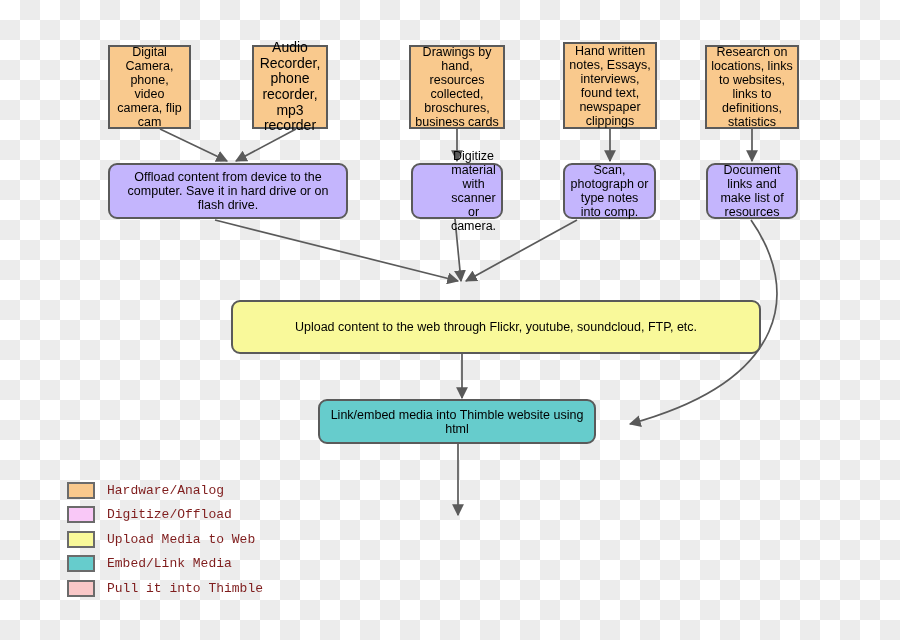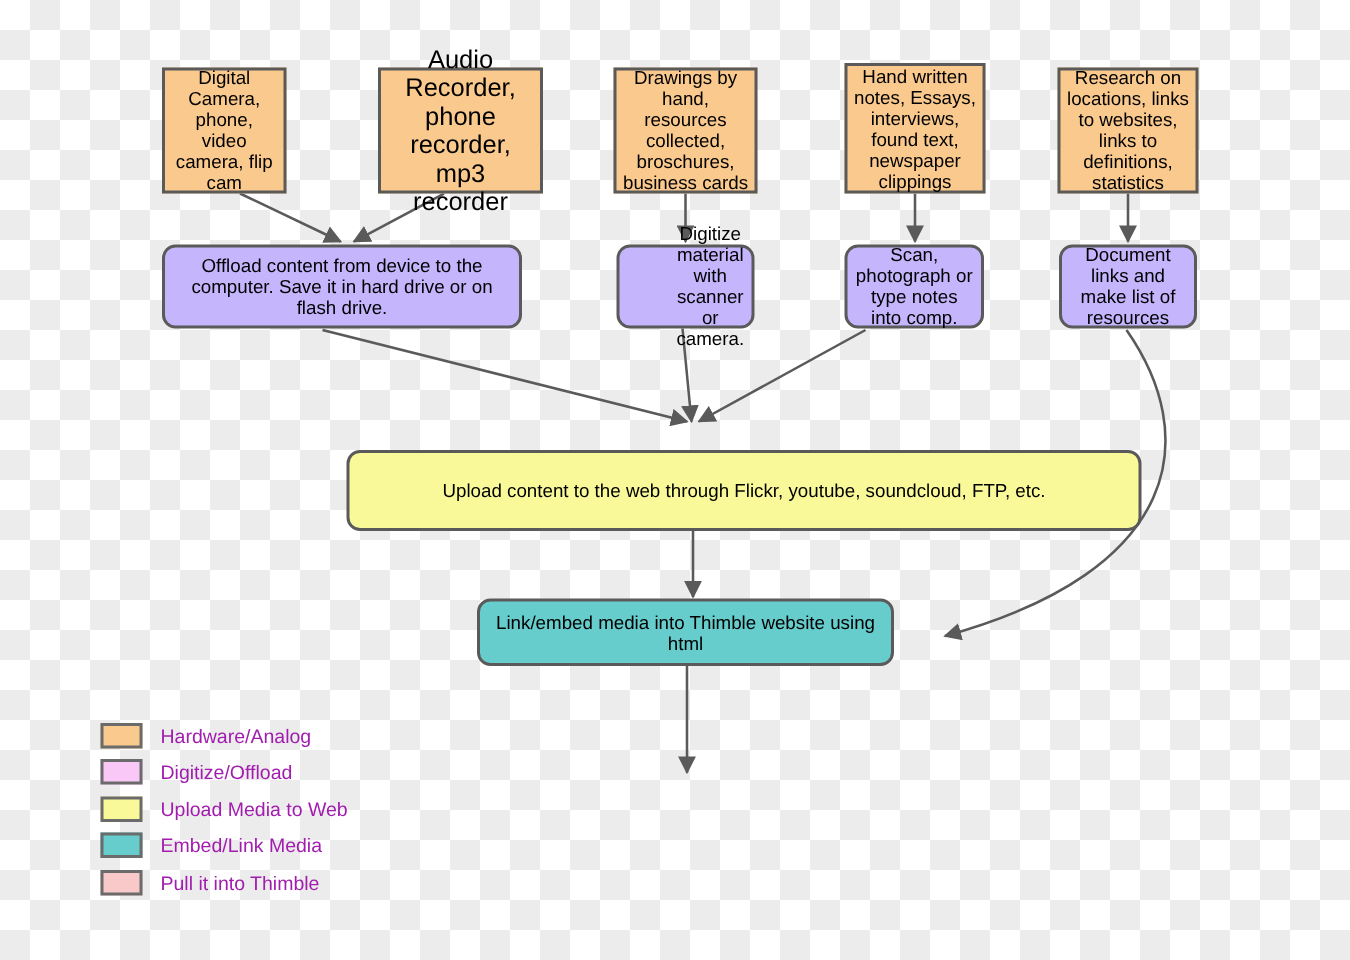--- a/index.html
+++ b/index.html
@@ -71,23 +71,23 @@
   }
   .legend-swatch {
     width: 28px;
     height: 17px;
     border: 2px solid #6b6b6b;
     box-sizing: border-box;
     flex: 0 0 auto;
   }
   .legend-label {
     margin-left: 12px;
-    font-family: Liberation Sans, sans-serif;
+    font-family: Liberation Mono, monospace;
     font-size: 13px;
-    color: #a21caf;
+    color: #7f1d1d;
     white-space: nowrap;
   }
 </style>
 </head>
 <body>
 
 <div id="canvas">
 
   <svg id="edges" viewBox="0 0 900 640" xmlns="http://www.w3.org/2000/svg">
     <defs>
@@ -109,21 +109,21 @@
       <path d="M 462 338 L 462 398"></path>
 
       <path d="M 751 220 C 800 290, 790 380, 630 424"></path>
 
       <path d="M 458 443 L 458 515"></path>
     </g>
   </svg>
 
   <div class="node rect hw" style="left:108px; top:45px; width:83px; height:84px; font-size:12.5px;">Digital Camera, phone, video camera, flip cam</div>
 
-  <div class="node rect hw" style="left:252px; top:45px; width:110px; height:84px; font-size:17px;">Audio Recorder, phone recorder, mp3 recorder</div>
+  <div class="node rect hw" style="left:252px; top:45px; width:76px; height:84px; font-size:14px;">Audio Recorder, phone recorder, mp3 recorder</div>
 
   <div class="node rect hw" style="left:409px; top:45px; width:96px; height:84px; font-size:12.5px;">Drawings by hand, resources collected, broschures, business cards</div>
 
   <div class="node rect hw" style="left:563px; top:42px; width:94px; height:87px; font-size:12.5px;">Hand written notes, Essays, interviews, found text, newspaper clippings</div>
 
   <div class="node rect hw" style="left:705px; top:45px; width:94px; height:84px; font-size:12.5px;">Research on locations, links to websites, links to definitions, statistics</div>
 
   <div class="node round dig" style="left:108px; top:163px; width:240px; height:56px; font-size:12.5px;">Offload content from device to the computer. Save it in hard drive or on flash drive.</div>
 
   <div class="node round dig" style="left:411px; top:163px; width:92px; height:56px; font-size:12.5px;padding-left:37px;">Digitize material with scanner or camera.</div>

